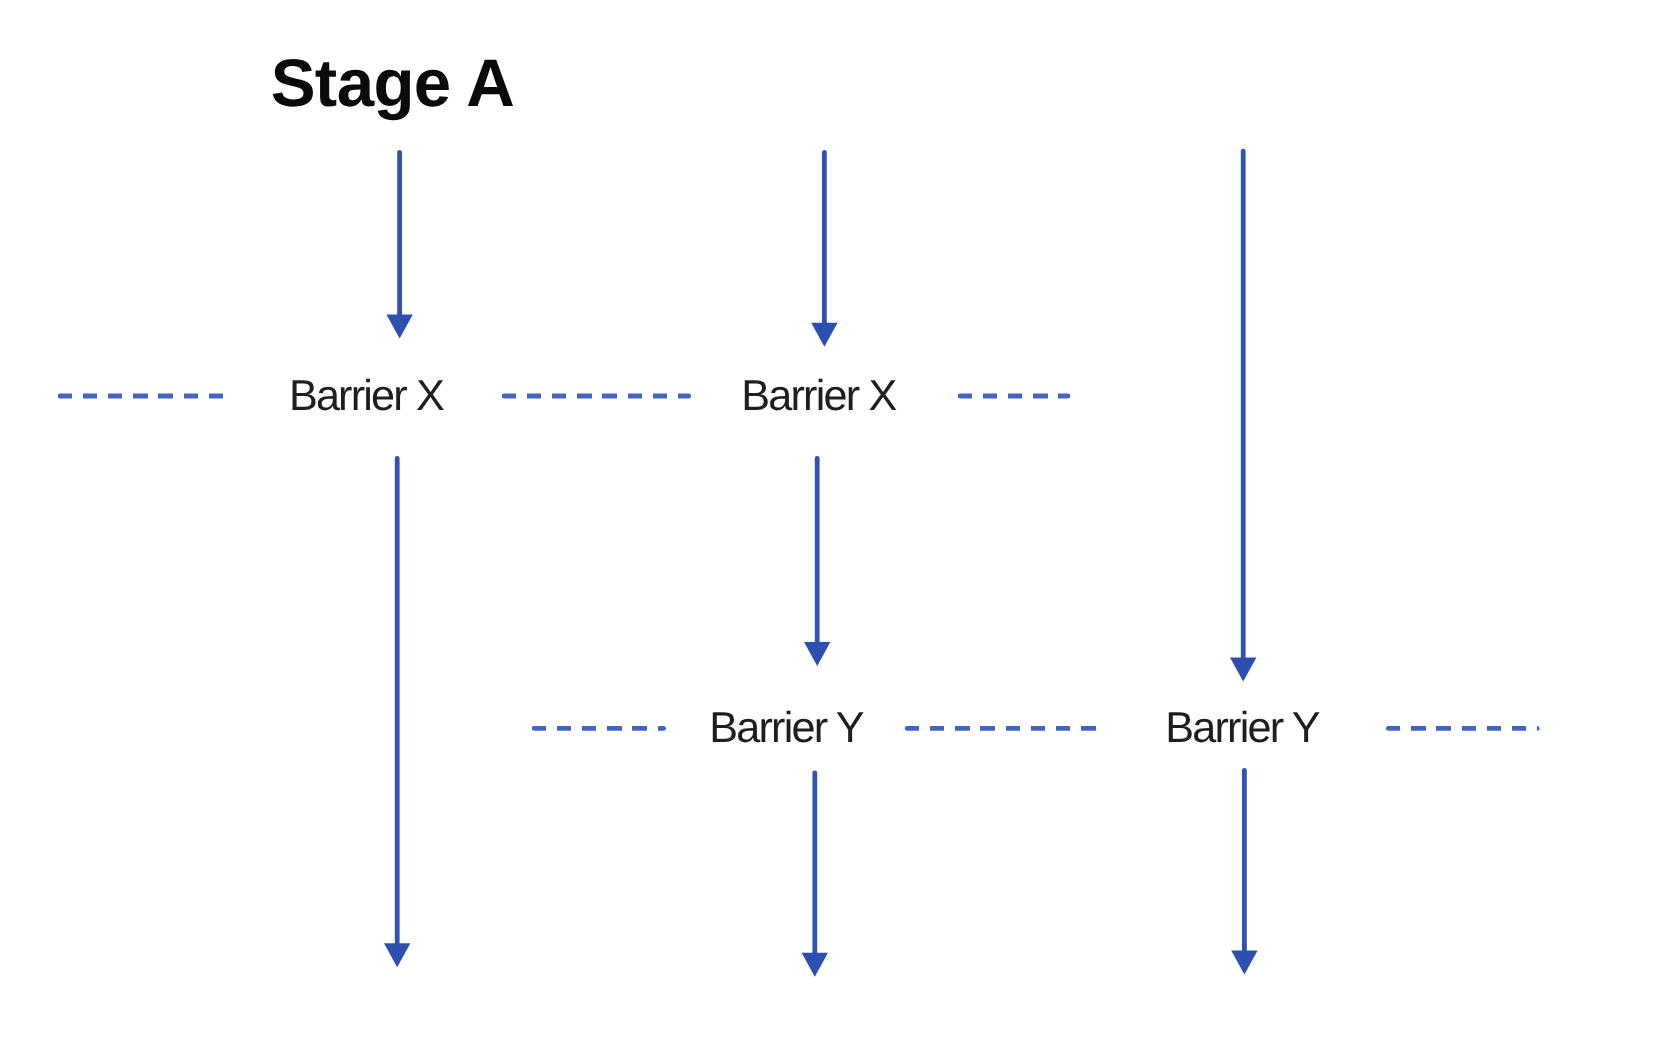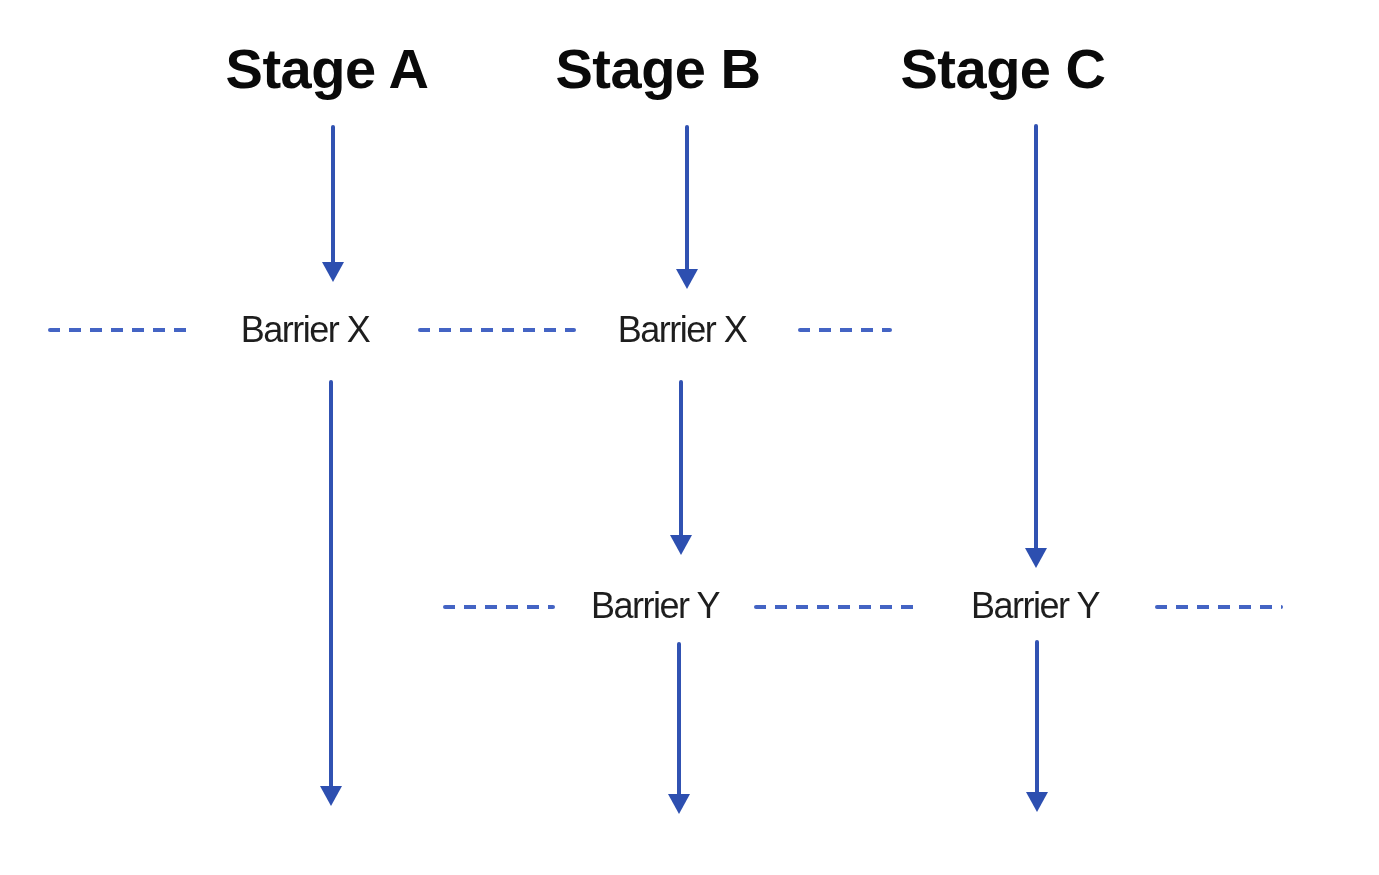--- a/index.html
+++ b/index.html
@@ -67,22 +67,20 @@
       var(--dash, #4464c4) 0px, var(--dash, #4464c4) 12px,
       transparent 12px, transparent 21px);
   }
 </style>
 </head>
 <body>
 
 <div class="canvas">
 
   <div class="stage-header" style="left:327px;">Stage A</div>
-  <div class="stage-header" style="left:658px;">Stage B</div>
-  <div class="stage-header" style="left:1003px;">Stage C</div>
 
   <div class="arrow" style="left:322px; top:125px; height:157px;">
     <i class="shaft"></i>
     <i class="head"></i>
   </div>
   <div class="arrow" style="left:320px; top:380px; height:426px;">
     <i class="shaft"></i>
     <i class="head"></i>
   </div>
 

